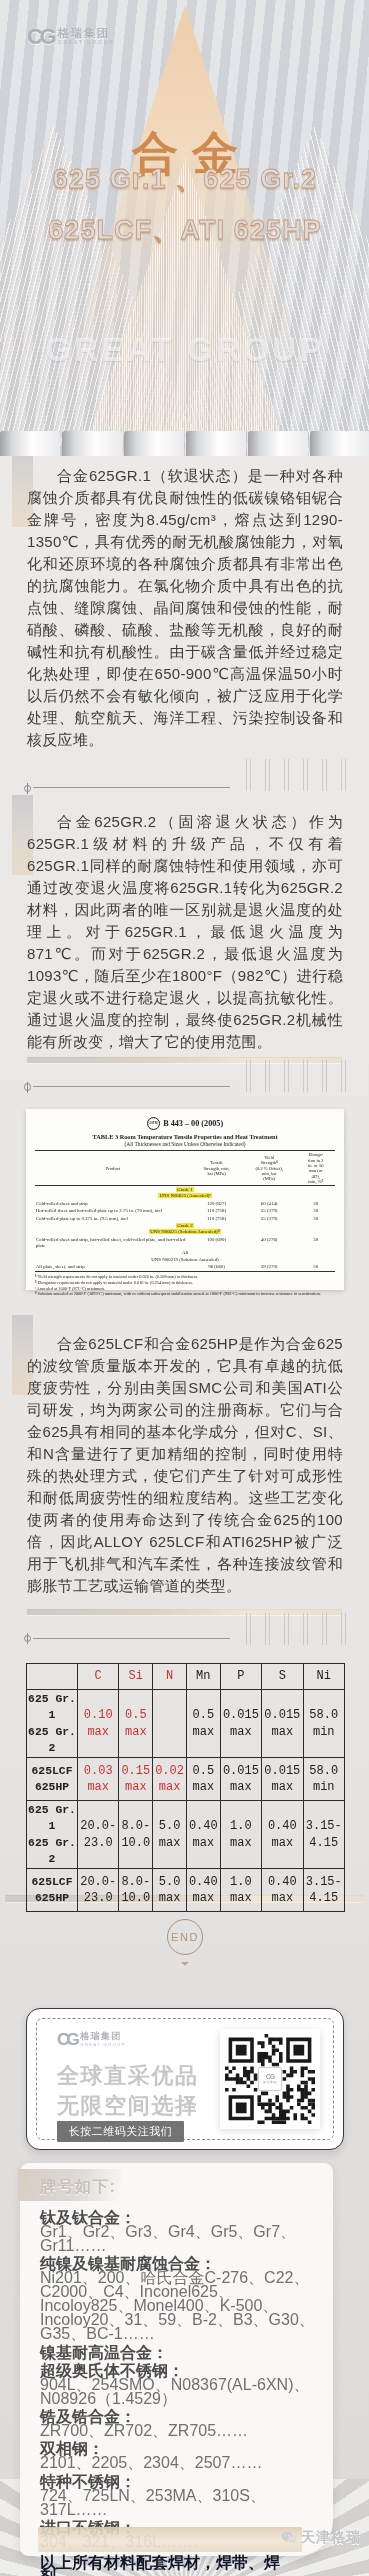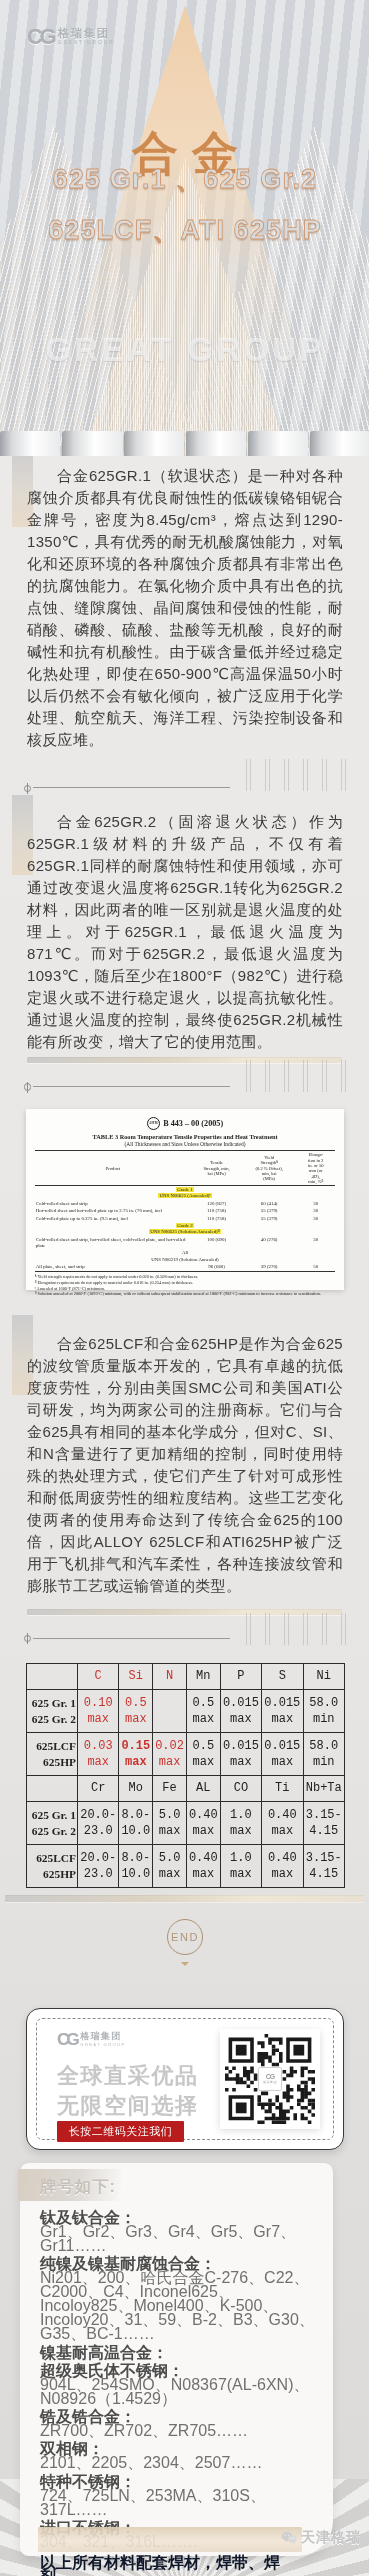--- a/index.html
+++ b/index.html
@@ -81,41 +81,41 @@
   .hl{background:#f3e33d;padding:0 1.1px;}
   .astm-notes{font-size:4.3px;line-height:1.35;margin-top:2.2px;}
 
   
   .comp-table{position:absolute;left:26px;top:1663px;width:319px;z-index:3;border-collapse:collapse;
         font-family:"Liberation Mono","DejaVu Sans Mono",monospace;color:#222;}
   .comp-table td,.comp-table th{border:1.1px solid #2b2b2b;text-align:center;vertical-align:middle;
         white-space:pre-line;font-size:12px;line-height:16.3px;}
   .comp-table th{height:23px;font-weight:normal;}
   .comp-table td{height:40px;}
-  .comp-table .lbl{font-family:Liberation Serif, serif;font-weight:bold;font-size:11.4px;width:48px;text-align:right;}
+  .comp-table .lbl{font-family:Liberation Mono, monospace;font-weight:bold;font-size:11.4px;width:48px;}
   .comp-table .red{color:#c9332f;}
 
   
   .end-wrap{position:absolute;left:0;top:1919px;width:370px;text-align:center;z-index:3;}
   .end-circle{display:inline-flex;justify-content:center;align-items:center;width:34px;height:34px;
         border:0.8px solid #ad9271;border-radius:50%;color:#b09676;font-size:11px;letter-spacing:1.6px;}
   .end-tri{width:0;height:0;border-left:4.9px solid transparent;border-right:4.9px solid transparent;
         border-top:4.9px solid #c8a87e;margin:6.5px auto 0;}
 
   
   .qr-card{position:absolute;left:26px;top:2008px;width:318px;height:142px;z-index:4;background:#fff;
         border:0.8px solid #3a3a3a;border-radius:14px;box-shadow:0 3.3px 8.7px rgba(0,0,0,.12);box-sizing:border-box;}
   .qr-dashed{position:absolute;inset:8.7px;border:0.5px dashed #8a8a8a;border-radius:6.5px;}
   .qr-logo-row{position:absolute;left:30px;top:22px;display:flex;align-items:center;gap:3.8px;}
   .qr-logo-row .cg-mark{font-size:17.4px;line-height:17.4px;}
   .qr-logo-row .logo-cn{font-size:9.2px;letter-spacing:1.1px;}
   .qr-logo-row .logo-en{font-size:4.1px;letter-spacing:1.4px;margin-top:1.6px;}
   .qr-slogan{position:absolute;left:30px;font-size:22px;font-weight:bold;color:#c7c7c7;letter-spacing:1.6px;white-space:nowrap;}
   .qr-slogan1{top:52px;} .qr-slogan2{top:82px;}
-  .qr-btn{position:absolute;left:30px;top:112px;width:127px;height:20.7px;background:#b91c1c;color:#fff;
+  .qr-btn{position:absolute;left:30px;top:112px;width:127px;height:20.7px;background:#737373;color:#fff;
         font-size:11px;display:flex;justify-content:center;align-items:center;letter-spacing:0.5px;border-radius:1.1px;}
   .qr-box{position:absolute;right:23px;top:19.6px;width:100px;height:100px;background:#fff;
         box-shadow:0 2.2px 7.6px rgba(0,0,0,.15);display:flex;justify-content:center;align-items:center;}
   .qr-inner{position:relative;width:90px;height:90px;}
   .qr-center-logo{position:absolute;left:50%;top:50%;transform:translate(-50%,-50%);width:22px;height:22px;
         background:#fff;border:0.5px solid #cfcfcf;border-radius:2.2px;display:flex;flex-direction:column;
         justify-content:center;align-items:center;line-height:1;}
   .qr-center-logo .m{font-weight:bold;font-size:7px;color:#9aa0a6;letter-spacing:-1.1px;}
   .qr-center-logo .t{font-size:3px;color:#9aa0a6;margin-top:1.1px;letter-spacing:0.5px;}
 
@@ -319,42 +319,32 @@
       <td style="white-space: pre-line;">0.015
 max</td>
       <td style="white-space: pre-line;">58.0
 min</td>
     </tr>
     <tr>
       <td class="lbl" style="white-space: pre-line;">625LCF
 625HP</td>
       <td class="red" style="white-space: pre-line;">0.03
 max</td>
-      <td class="red" style="white-space: pre-line; font-weight: bold;">0.15
+      <td class="red" style="white-space: pre-line;">0.15
 max</td>
       <td class="red" style="white-space: pre-line;">0.02
 max</td>
       <td style="white-space: pre-line;">0.5
 max</td>
       <td style="white-space: pre-line;">0.015
 max</td>
       <td style="white-space: pre-line;">0.015
 max</td>
       <td style="white-space: pre-line;">58.0
 min</td>
-    </tr>
-    <tr>
-      <th class="lbl" style="white-space: pre-line;"></th>
-      <th style="white-space: pre-line;">Cr</th>
-      <th style="white-space: pre-line;">Mo</th>
-      <th style="white-space: pre-line;">Fe</th>
-      <th style="white-space: pre-line;">AL</th>
-      <th style="white-space: pre-line;">CO</th>
-      <th style="white-space: pre-line;">Ti</th>
-      <th style="white-space: pre-line;">Nb+Ta</th>
     </tr>
     <tr>
       <td class="lbl" style="white-space: pre-line;">625 Gr. 1
 625 Gr. 2</td>
       <td style="white-space: pre-line;">20.0-
 23.0</td>
       <td style="white-space: pre-line;">8.0-
 10.0</td>
       <td style="white-space: pre-line;">5.0
 max</td>

